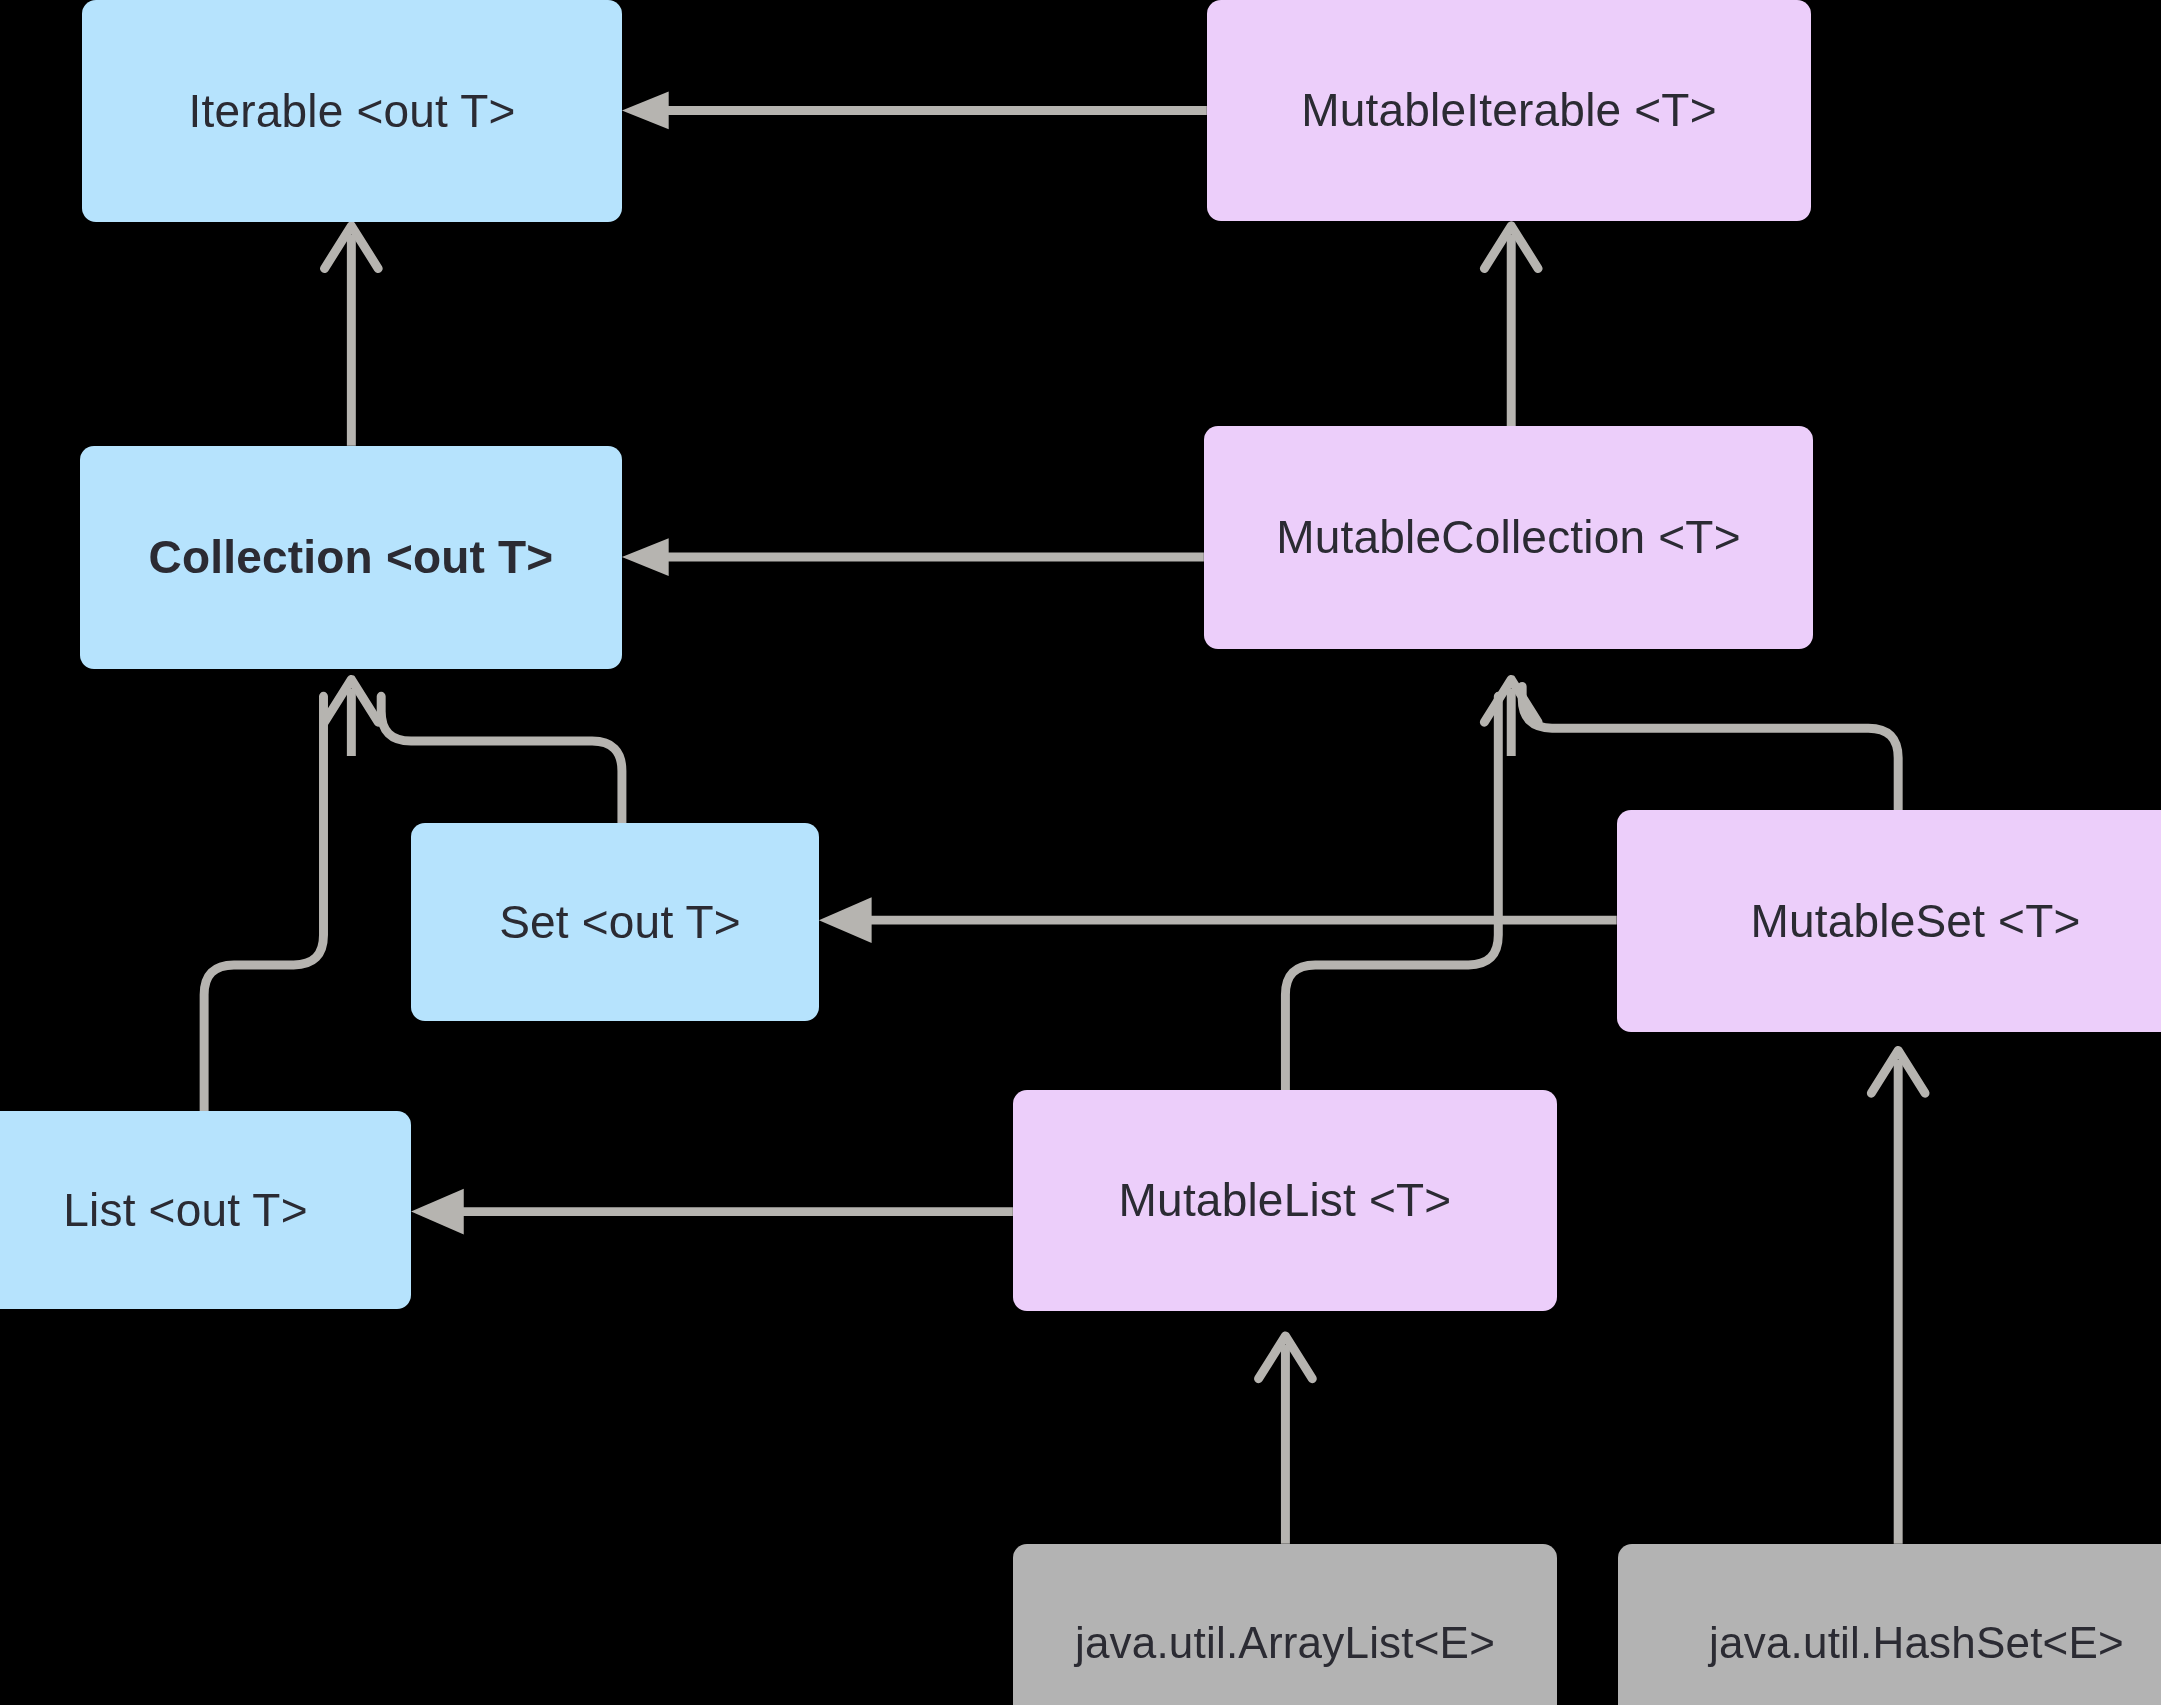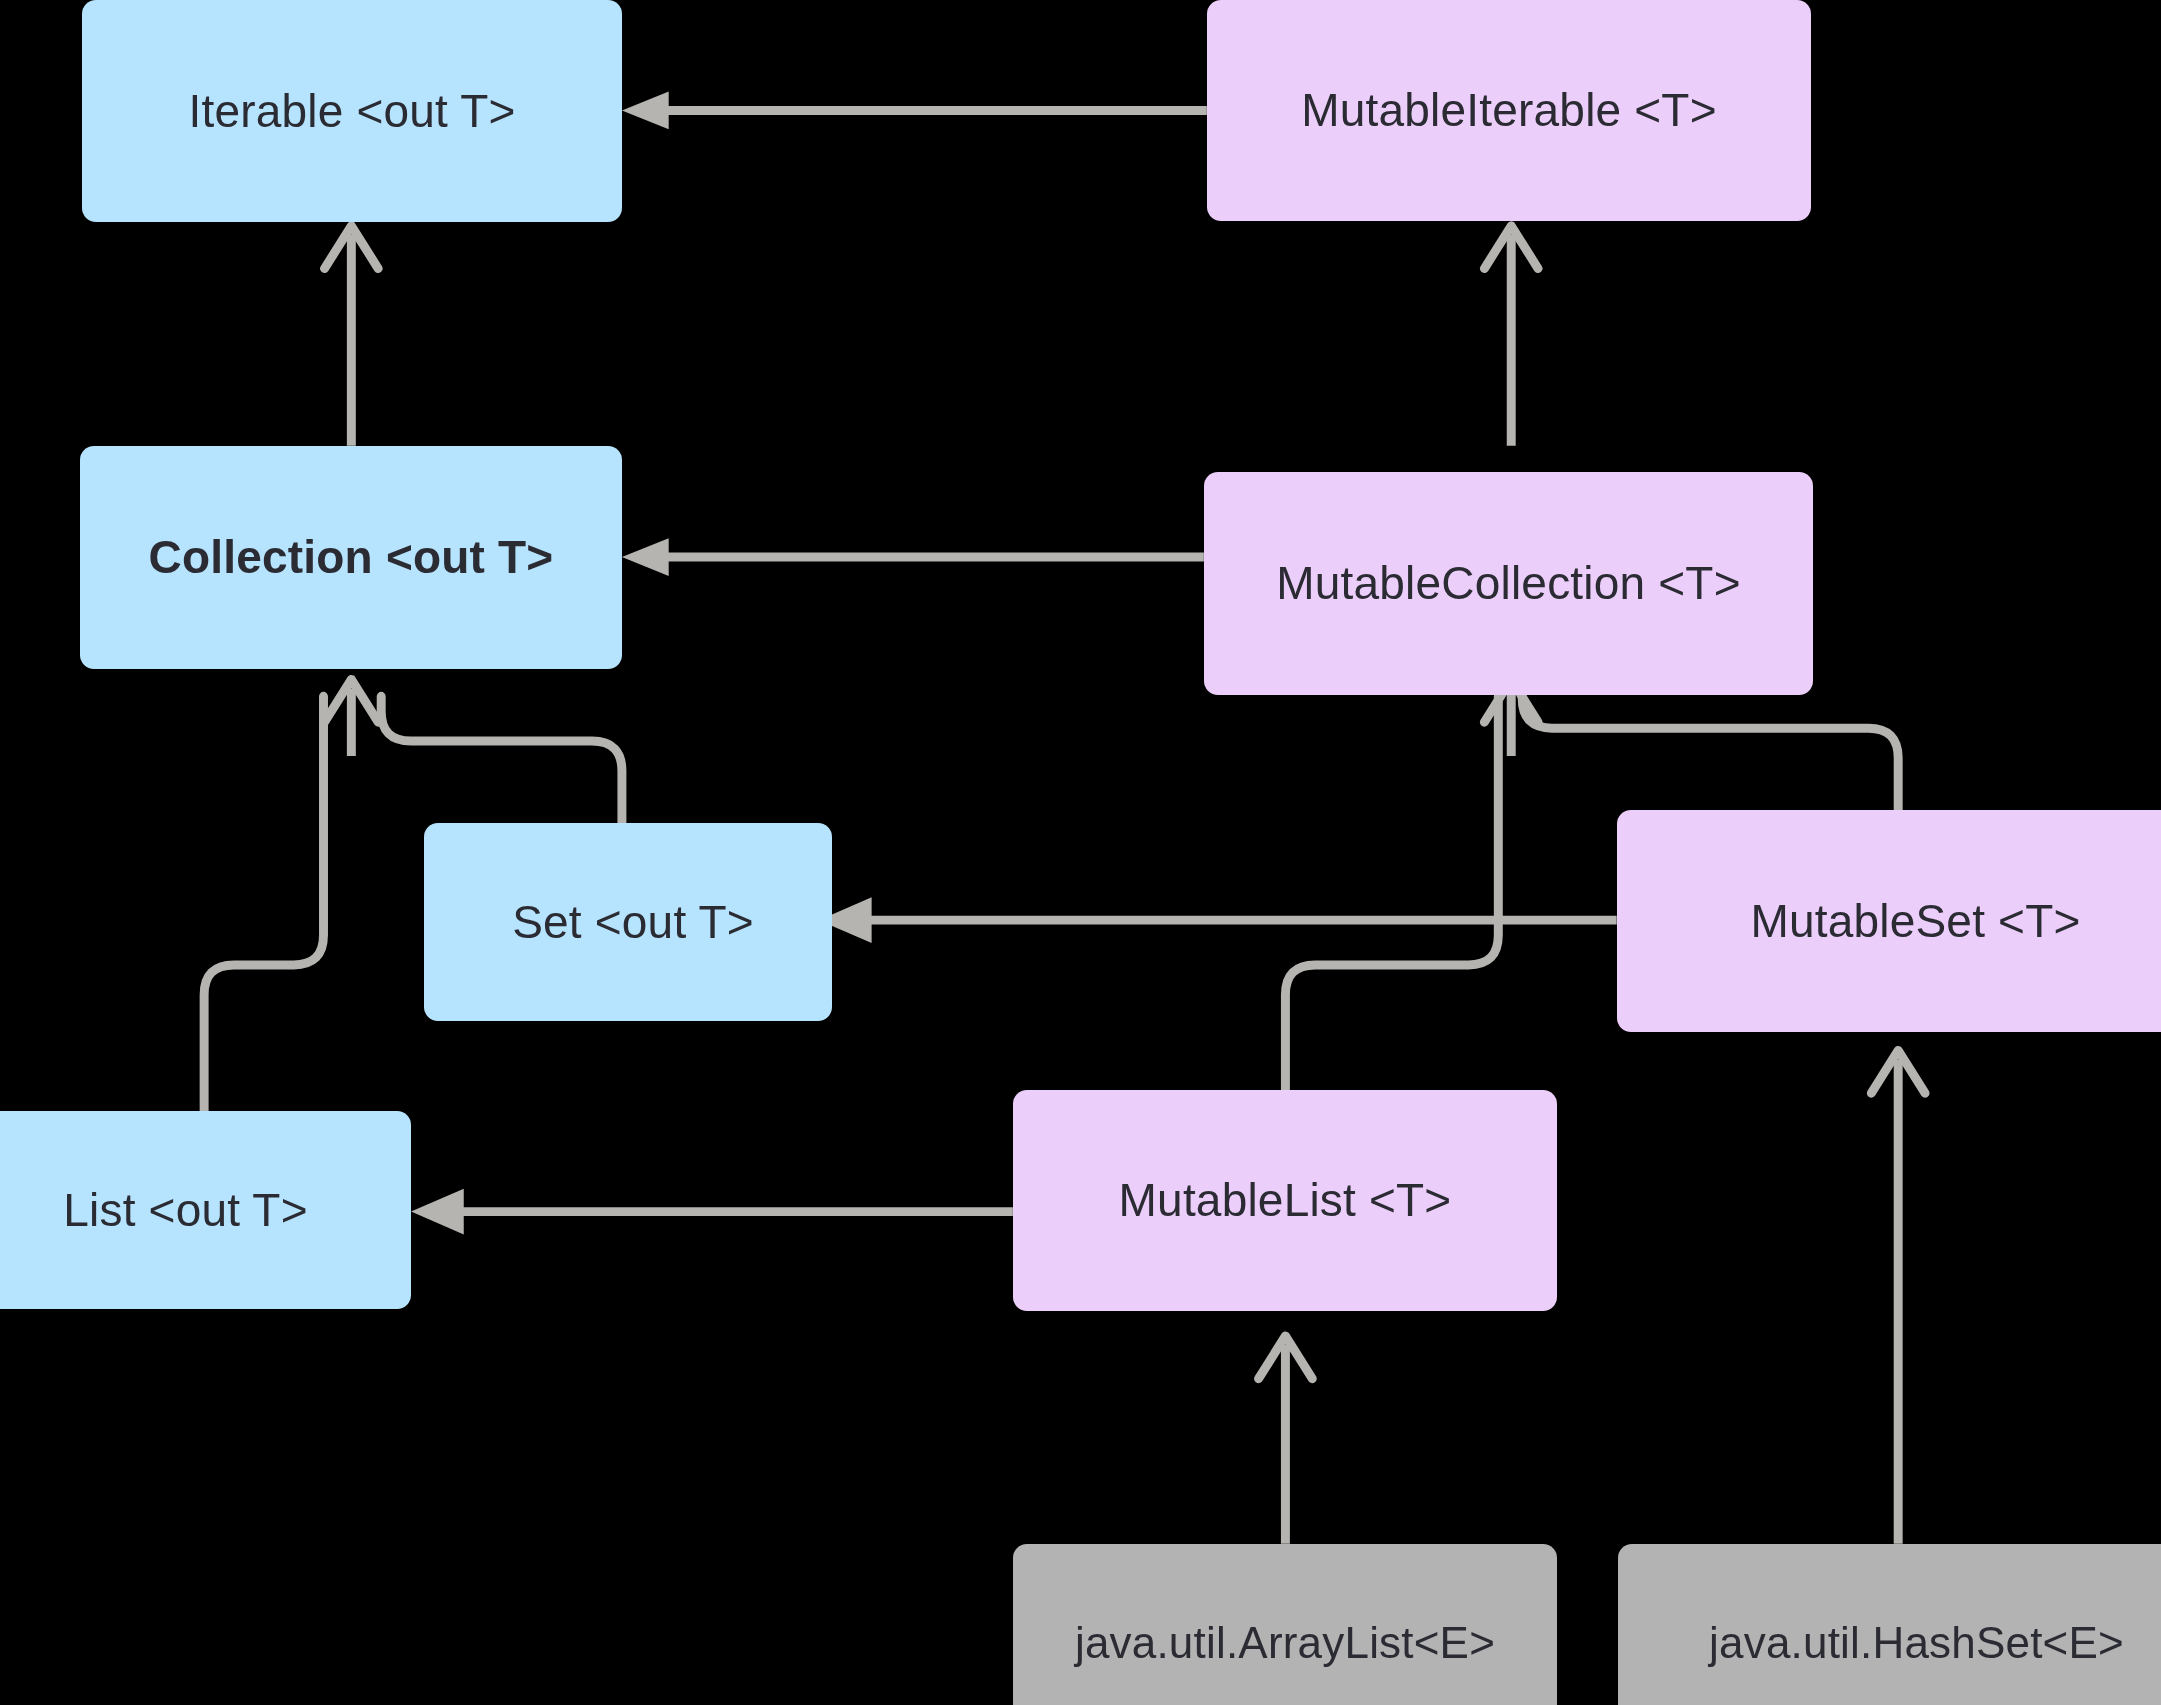--- a/index.html
+++ b/index.html
@@ -115,22 +115,22 @@
         <line x1="1908" y1="1552" x2="1908" y2="1065"></line>
         <path d="M1881,1099 L1908,1056 L1935,1099" stroke-linecap="round" stroke-linejoin="round"></path>
       </g>
 
     </g>
   </svg>
 
   <div class="node read" style="left:82px;top:0px;width:540px;height:222px;">Iterable &lt;out T&gt;</div>
   <div class="node mutable" style="left:1207px;top:0px;width:604px;height:221px;">MutableIterable &lt;T&gt;</div>
   <div class="node read" style="left:80px;top:446px;width:542px;height:223px;font-weight:bold;">Collection &lt;out T&gt;</div>
-  <div class="node mutable" style="left:1204px;top:472px;width:609px;height:223px;">MutableCollection &lt;T&gt;</div>
-  <div class="node read" style="left:424px;top:823px;width:408px;height:198px;padding-left:28px;">Set &lt;out T&gt;</div>
+  <div class="node mutable" style="left:1204px;top:426px;width:609px;height:223px;">MutableCollection &lt;T&gt;</div>
+  <div class="node read" style="left:411px;top:823px;width:408px;height:198px;padding-left:28px;">Set &lt;out T&gt;</div>
   <div class="node mutable" style="left:1617px;top:810px;width:597px;height:222px;">MutableSet &lt;T&gt;</div>
   <div class="node read" style="left:-40px;top:1111px;width:451px;height:198px;">List &lt;out T&gt;</div>
   <div class="node mutable" style="left:1013px;top:1090px;width:544px;height:221px;">MutableList &lt;T&gt;</div>
   <div class="node java" style="left:1013px;top:1544px;width:544px;height:199px;">java.util.ArrayList&lt;E&gt;</div>
   <div class="node java" style="left:1618px;top:1544px;width:597px;height:199px;">java.util.HashSet&lt;E&gt;</div>
 
 </div>
 
 
 </body></html>

